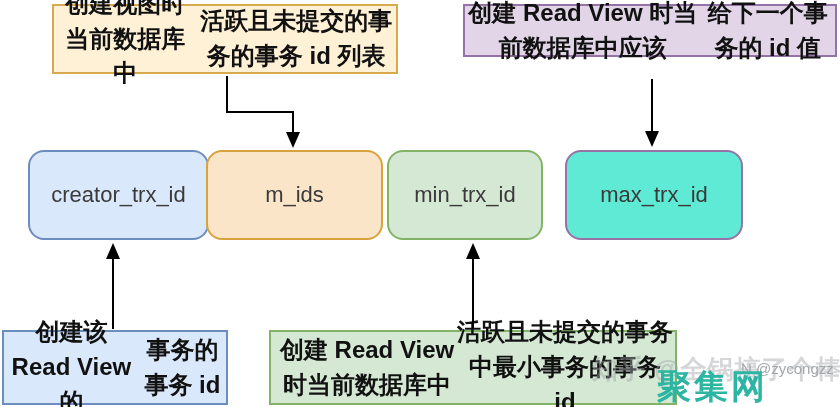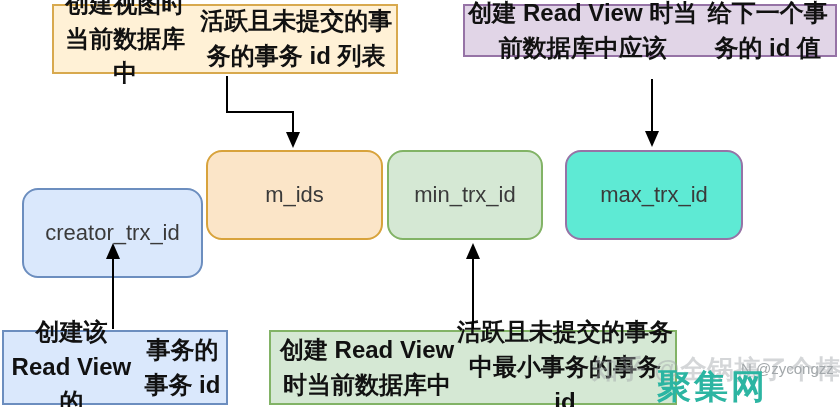--- a/index.html
+++ b/index.html
@@ -19,21 +19,21 @@
   .note-bottomleft{left:2px;top:330px;width:226px;height:75px;background:#DAE8FC;border-color:#6C8EBF;}
   .note-bottommiddle{left:269px;top:330px;width:408px;height:75px;background:#D5E8D4;border-color:#82B366;padding-left:8px;}
   
   .field{
     position:absolute;top:150px;height:90px;box-sizing:border-box;
     border:2px solid;border-radius:16px;
     display:flex;justify-content:center;align-items:center;
     font-size:22px;color:#3a3a3a;z-index:1;
     font-family:"Liberation Sans","DejaVu Sans",sans-serif;
   }
-  .field-creator{left:22px;width:181px;background:#DAE8FC;border-color:#6C8EBF;margin-top:38px;}
+  .field-creator{left:28px;width:181px;background:#DAE8FC;border-color:#6C8EBF;}
   .field-mids{left:206px;width:177px;background:#FBE5C8;border-color:#D8A33C;}
   .field-min{left:387px;width:156px;background:#D5E8D4;border-color:#82B366;}
   .field-max{left:565px;width:178px;background:#5eead4;border-color:#9673A6;}
   
   .arrows{position:absolute;left:0;top:0;width:840px;height:407px;z-index:5;pointer-events:none;}
   
   .wm-zhihu{
     position:absolute;left:592px;top:352px;z-index:8;white-space:nowrap;
     font-size:26px;font-weight:700;color:rgba(160,164,168,0.45);letter-spacing:1px;
   }

